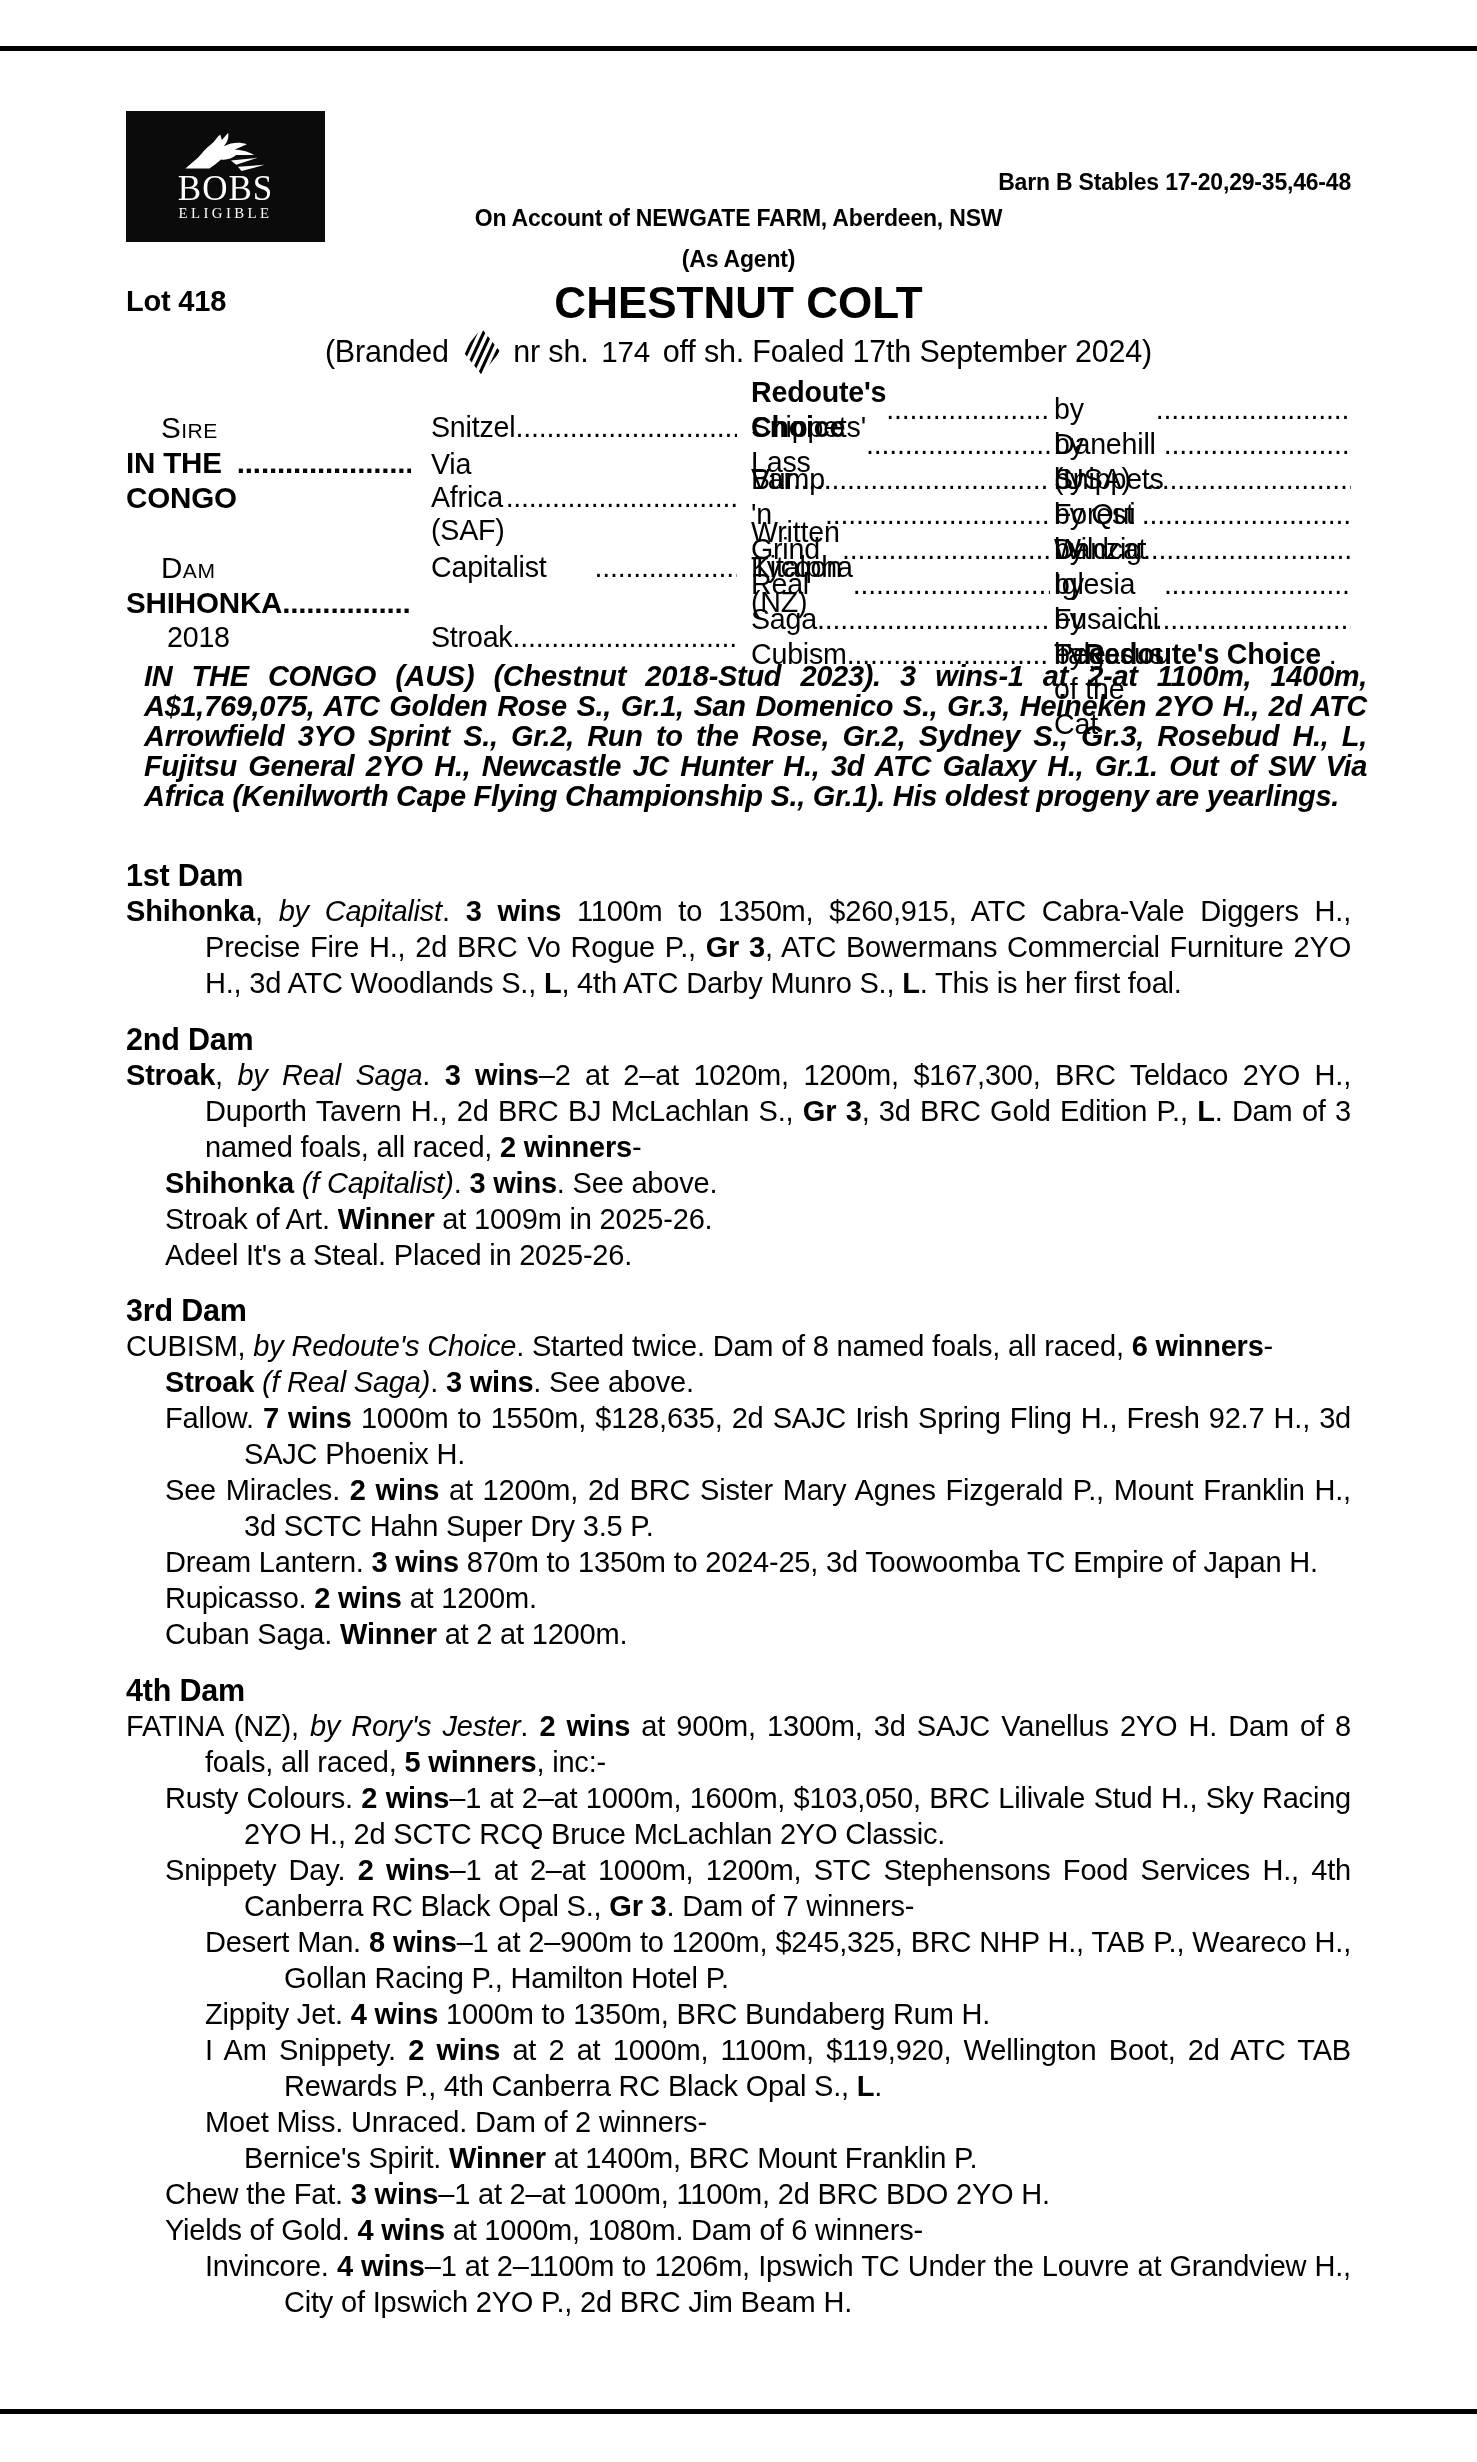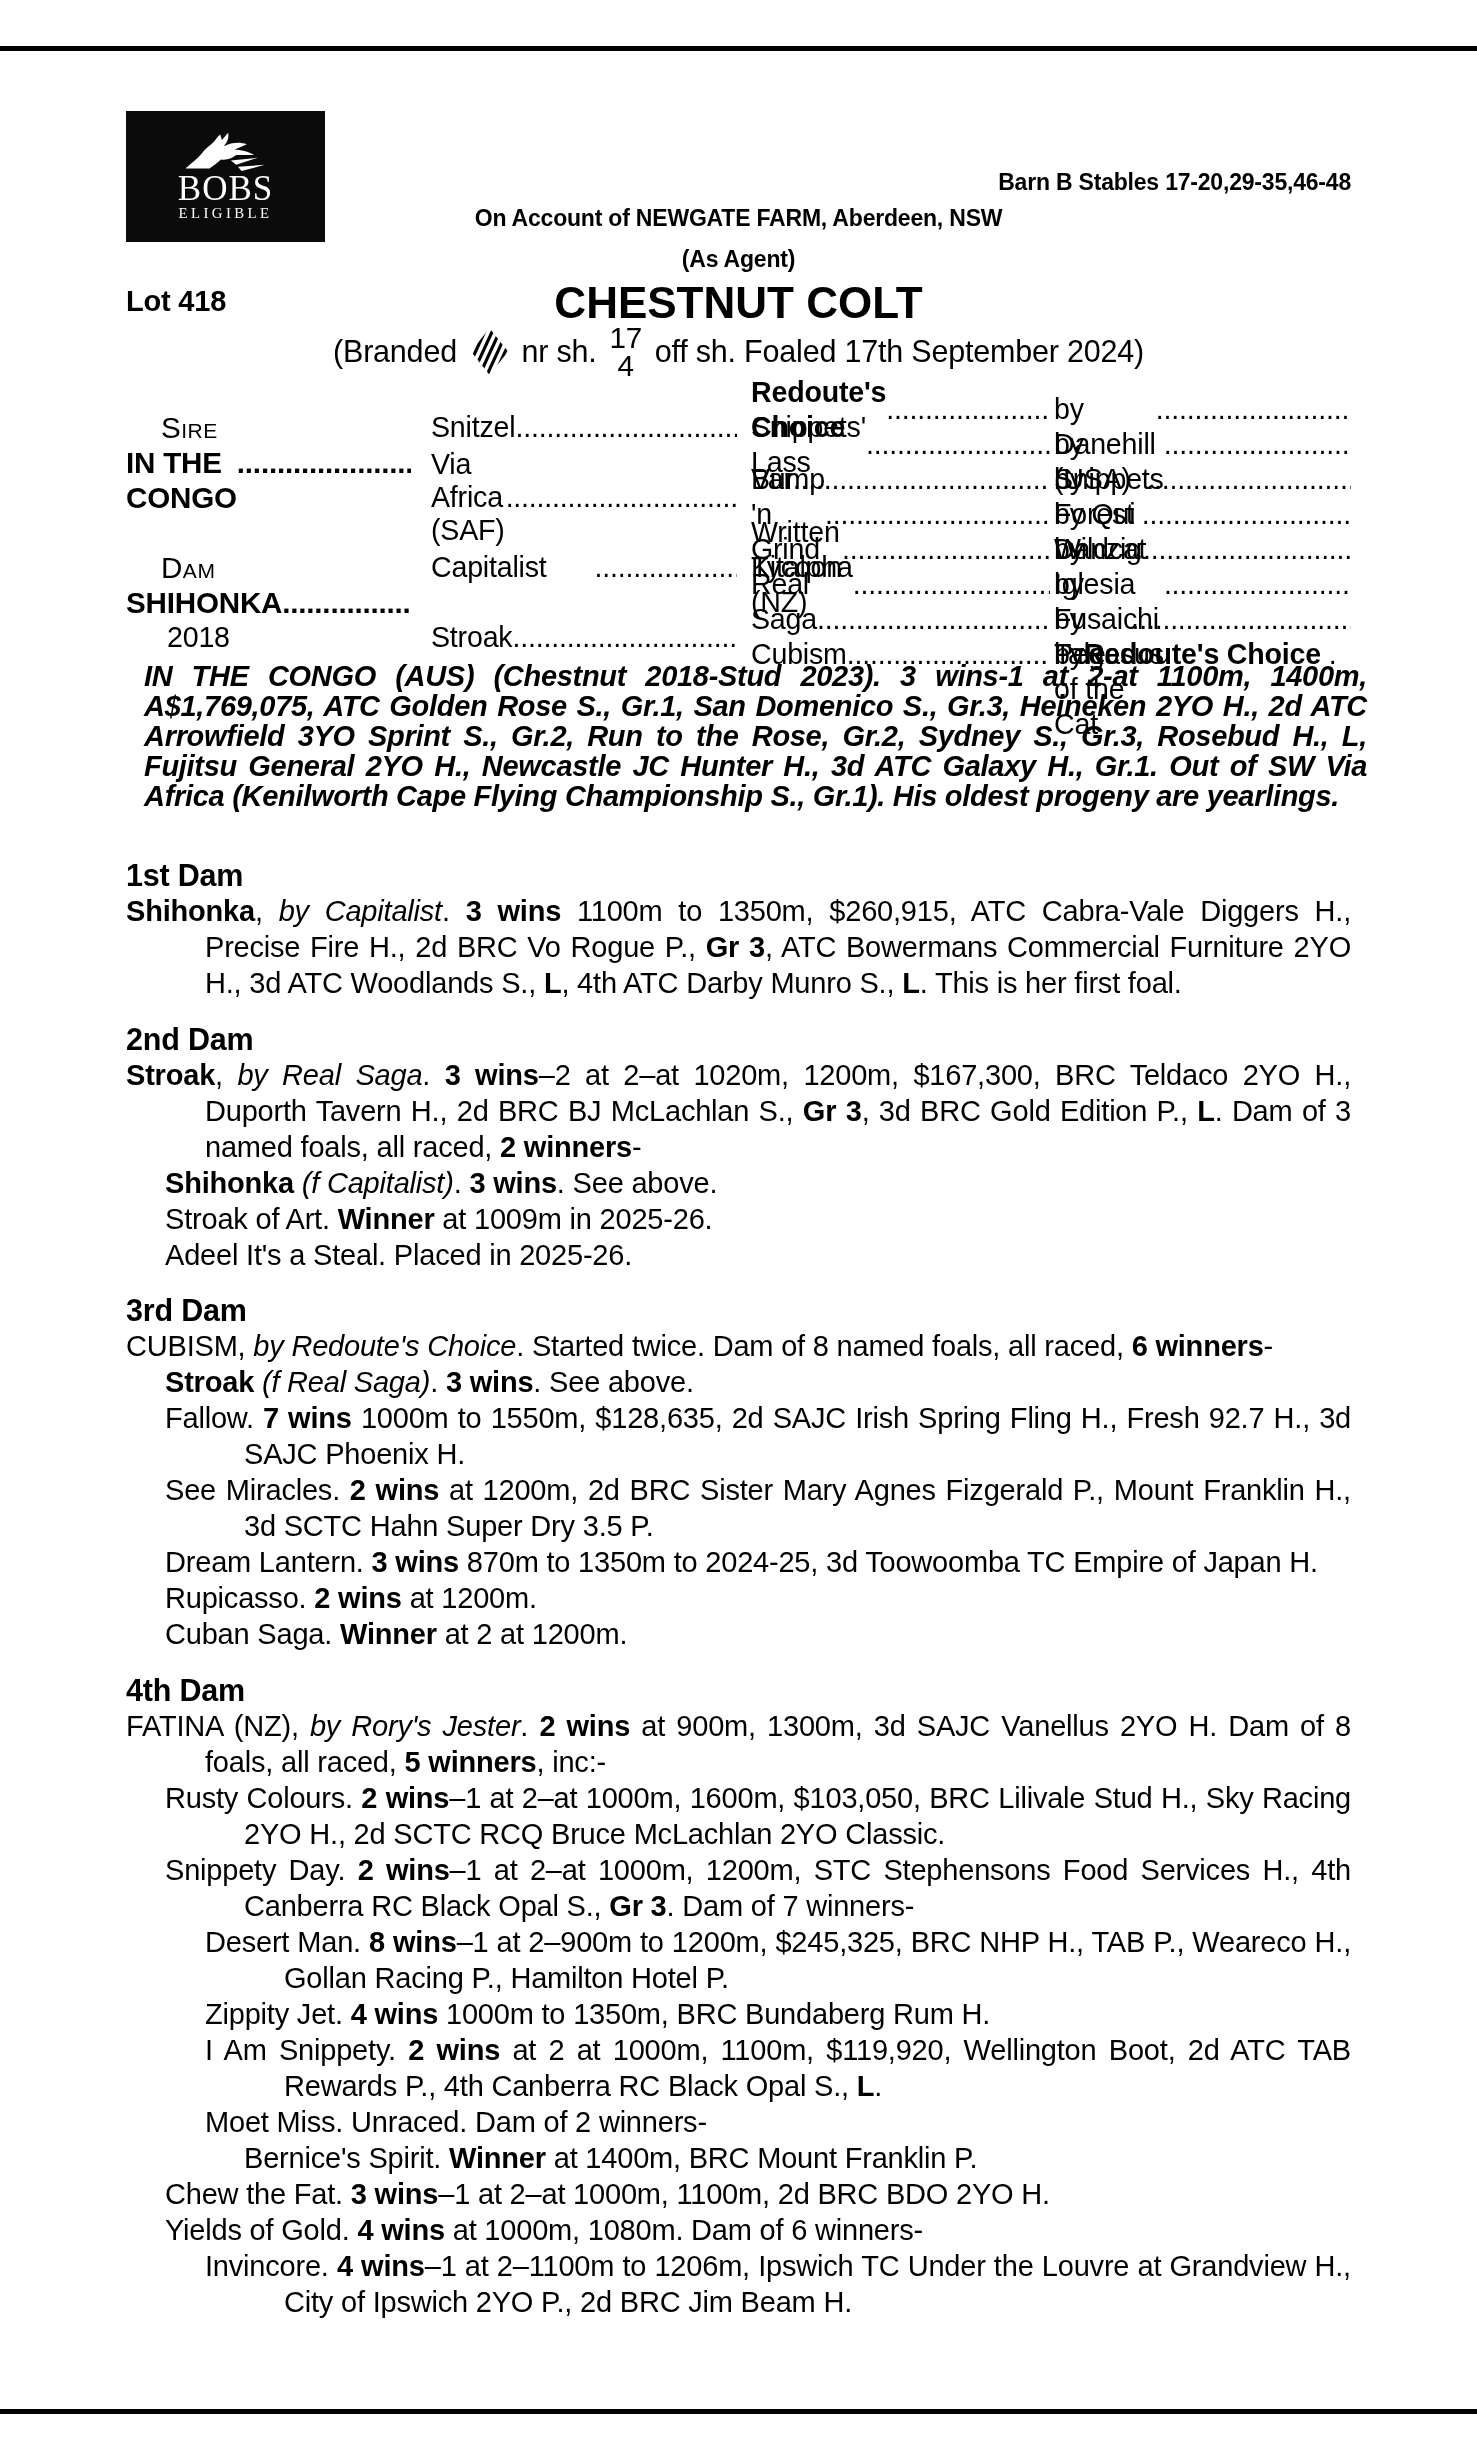--- a/index.html
+++ b/index.html
@@ -23,21 +23,21 @@
   .hdr .barn { text-align:right; }
   .hdr .acct { text-align:center; }
   .hdr .agent { text-align:center; margin-top:4.9px; }
 
   .title-row { position:absolute; left:126px; top:278px; width:1225px; height:49px; }
   .lot { position:absolute; left:0; top:6.9px; font-weight:bold; font-size:29px; }
   .title { text-align:center; font-weight:bold; font-size:44px; line-height:49px; letter-spacing:0; }
 
   .branded-row { position:absolute; left:126px; top:315px; width:1225px; height:73px;
                  display:flex; align-items:center; justify-content:center; gap:12.8px; font-size:30.5px; }
-  .frac { display:inline-flex; flex-direction:column; align-items:center; font-size:29.6px; line-height:27.6px; }
+  .frac { display:inline-flex; flex-direction:row; align-items:center; font-size:29.6px; line-height:27.6px; }
 
   
   .pedigree { position:absolute; left:126px; top:392px; width:1225px; display:grid;
               grid-template-columns:305px 320px 303px 297px; grid-auto-rows:35px; font-size:28.6px; }
   .gen1 { grid-column:1; grid-row:1/9; display:flex; flex-direction:column; }
   .gen1 .half { height:142px; display:flex; flex-direction:column; justify-content:center; }
   .g1lbl { font-variant:small-caps; font-size:29.6px; line-height:35px; padding-left:35px; letter-spacing:0.5px; }
   .g1name { font-weight:bold; font-size:29.6px; line-height:35px; display:flex; padding-right:19.7px; }
   .g1year { line-height:35px; padding-left:41px; }
   .gen2cell { grid-column:2; display:flex; align-items:center; padding-right:13.8px; }

